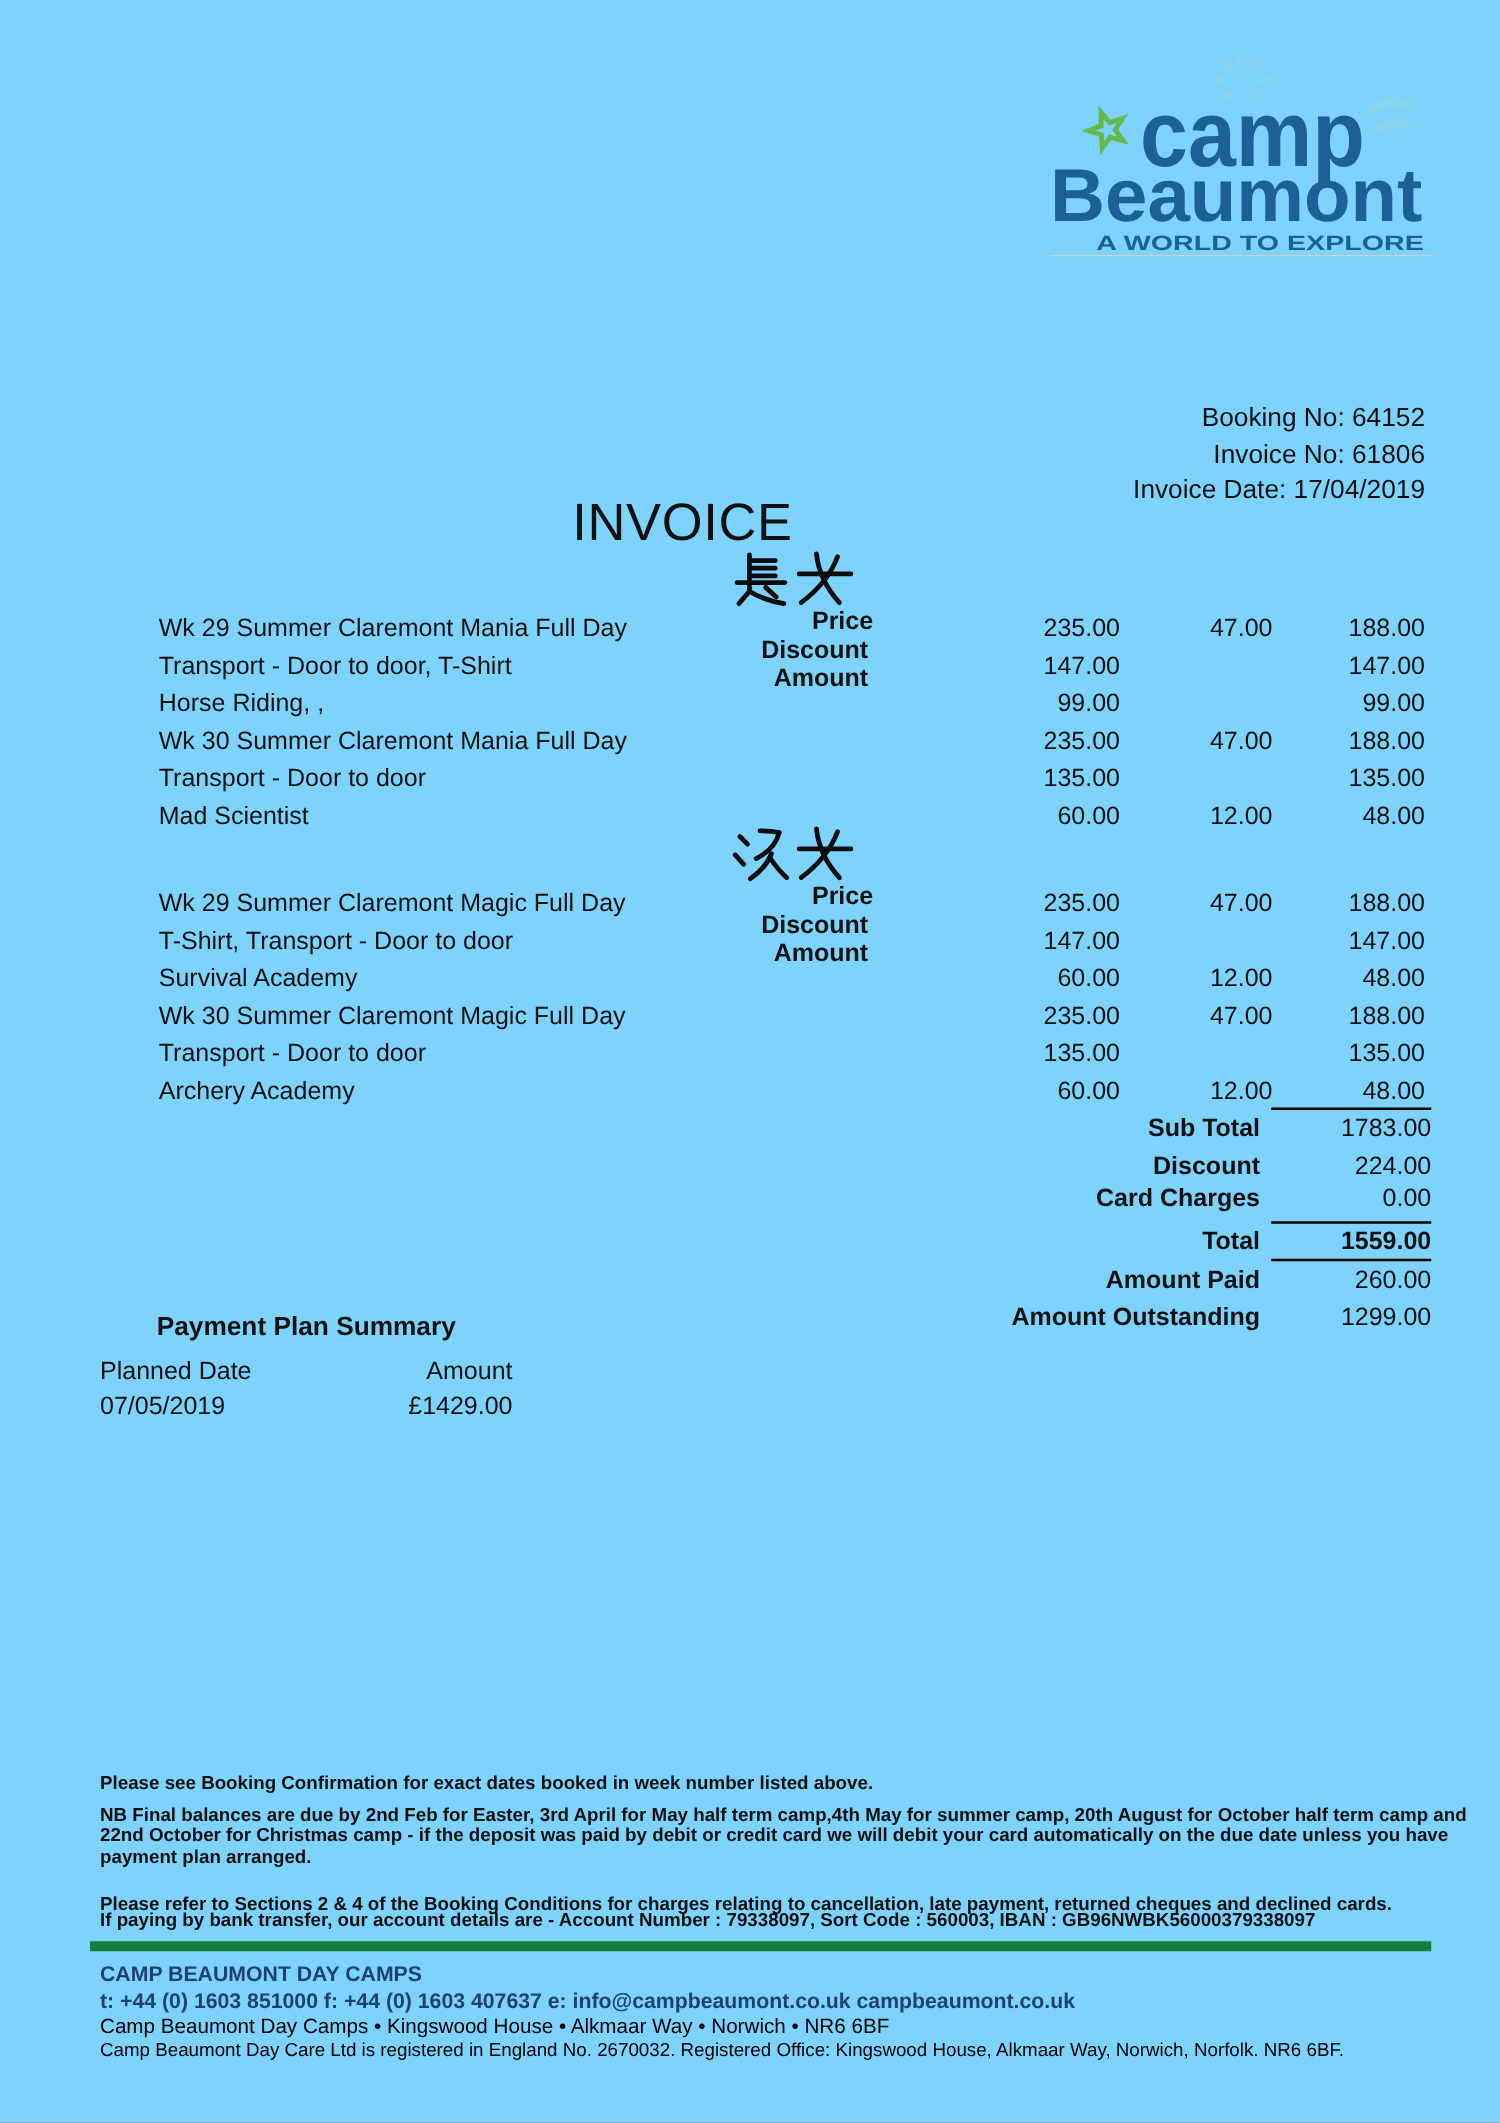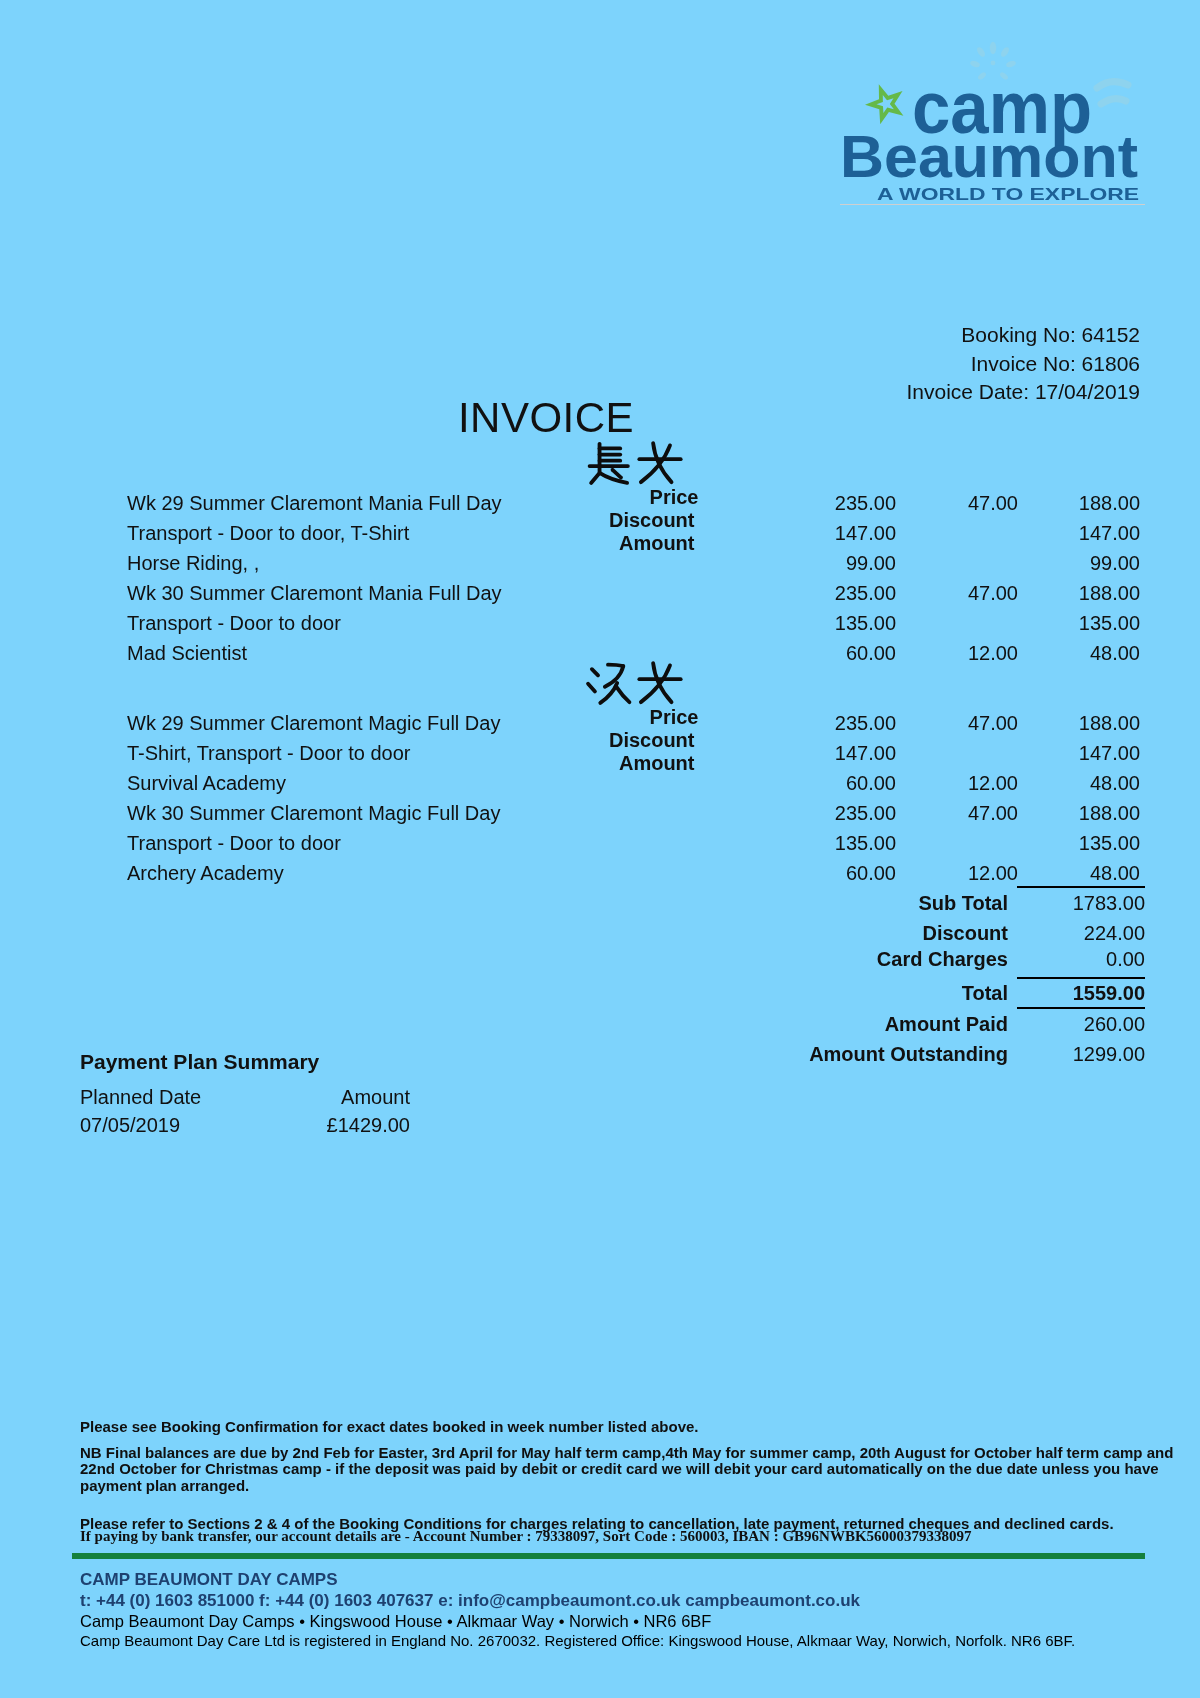--- a/index.html
+++ b/index.html
@@ -34,33 +34,33 @@
   .totals { position:absolute; left:740px; top:886px; width:405px; font-size:20px; color:#111; }
   .t-rule { margin-left:auto; width:128px; border-top:2px solid #000; }
   .t-row { display:flex; align-items:center; }
   .t-label { flex:1; text-align:right; font-weight:bold; padding-right:9px; white-space:nowrap; }
   .t-val { width:128px; text-align:right; }
   .t-val.bold { font-weight:bold; }
   .sp5 { height:5px; }
 
   
   .pps { position:absolute; left:80px; top:1050px; width:330px; color:#111; }
-  .pps-title { font-size:21px; font-weight:bold; }
+  .pps-title { font-size:21px; font-weight:bold;text-align:center; }
   .pps-hdr, .pps-row { display:flex; font-size:20px; }
   .pps-hdr { margin-top:12px; }
   .pps-row { margin-top:5px; }
   .pps-date { flex:1; }
   .pps-amt { width:110px; text-align:right; }
 
   
   .notice { position:absolute; left:80px; font-size:15px; font-weight:bold; color:#101010; white-space:nowrap; }
   .n1 { top:1418px; }
   .nb { top:1445px; line-height:16.4px; }
   .n3 { top:1501px;margin-top:14px; }
-  .bank { top:1528px; left:72px; padding:0 0 8px 8px; width:1065px; border-bottom:6px solid #15803d; overflow:hidden;font-family:Liberation Serif, serif; }
+  .bank { top:1528px; left:72px; padding:0 0 8px 8px; width:1065px; border-bottom:8px solid #15803d; overflow:hidden; }
   .f-company    { position:absolute; left:80px; top:1570px; font-size:17px; font-weight:bold; color:#1e4170; white-space:nowrap; }
   .f-contact    { position:absolute; left:80px; top:1591px; font-size:17px; font-weight:bold; color:#1e4170; white-space:nowrap; }
   .f-address    { position:absolute; left:80px; top:1612px; font-size:16.5px; color:#000; white-space:nowrap; }
   .f-registered { position:absolute; left:80px; top:1632px; font-size:15px; color:#000; white-space:nowrap; }
 </style>
 </head>
 <body>
 
 <div class="page">
 

